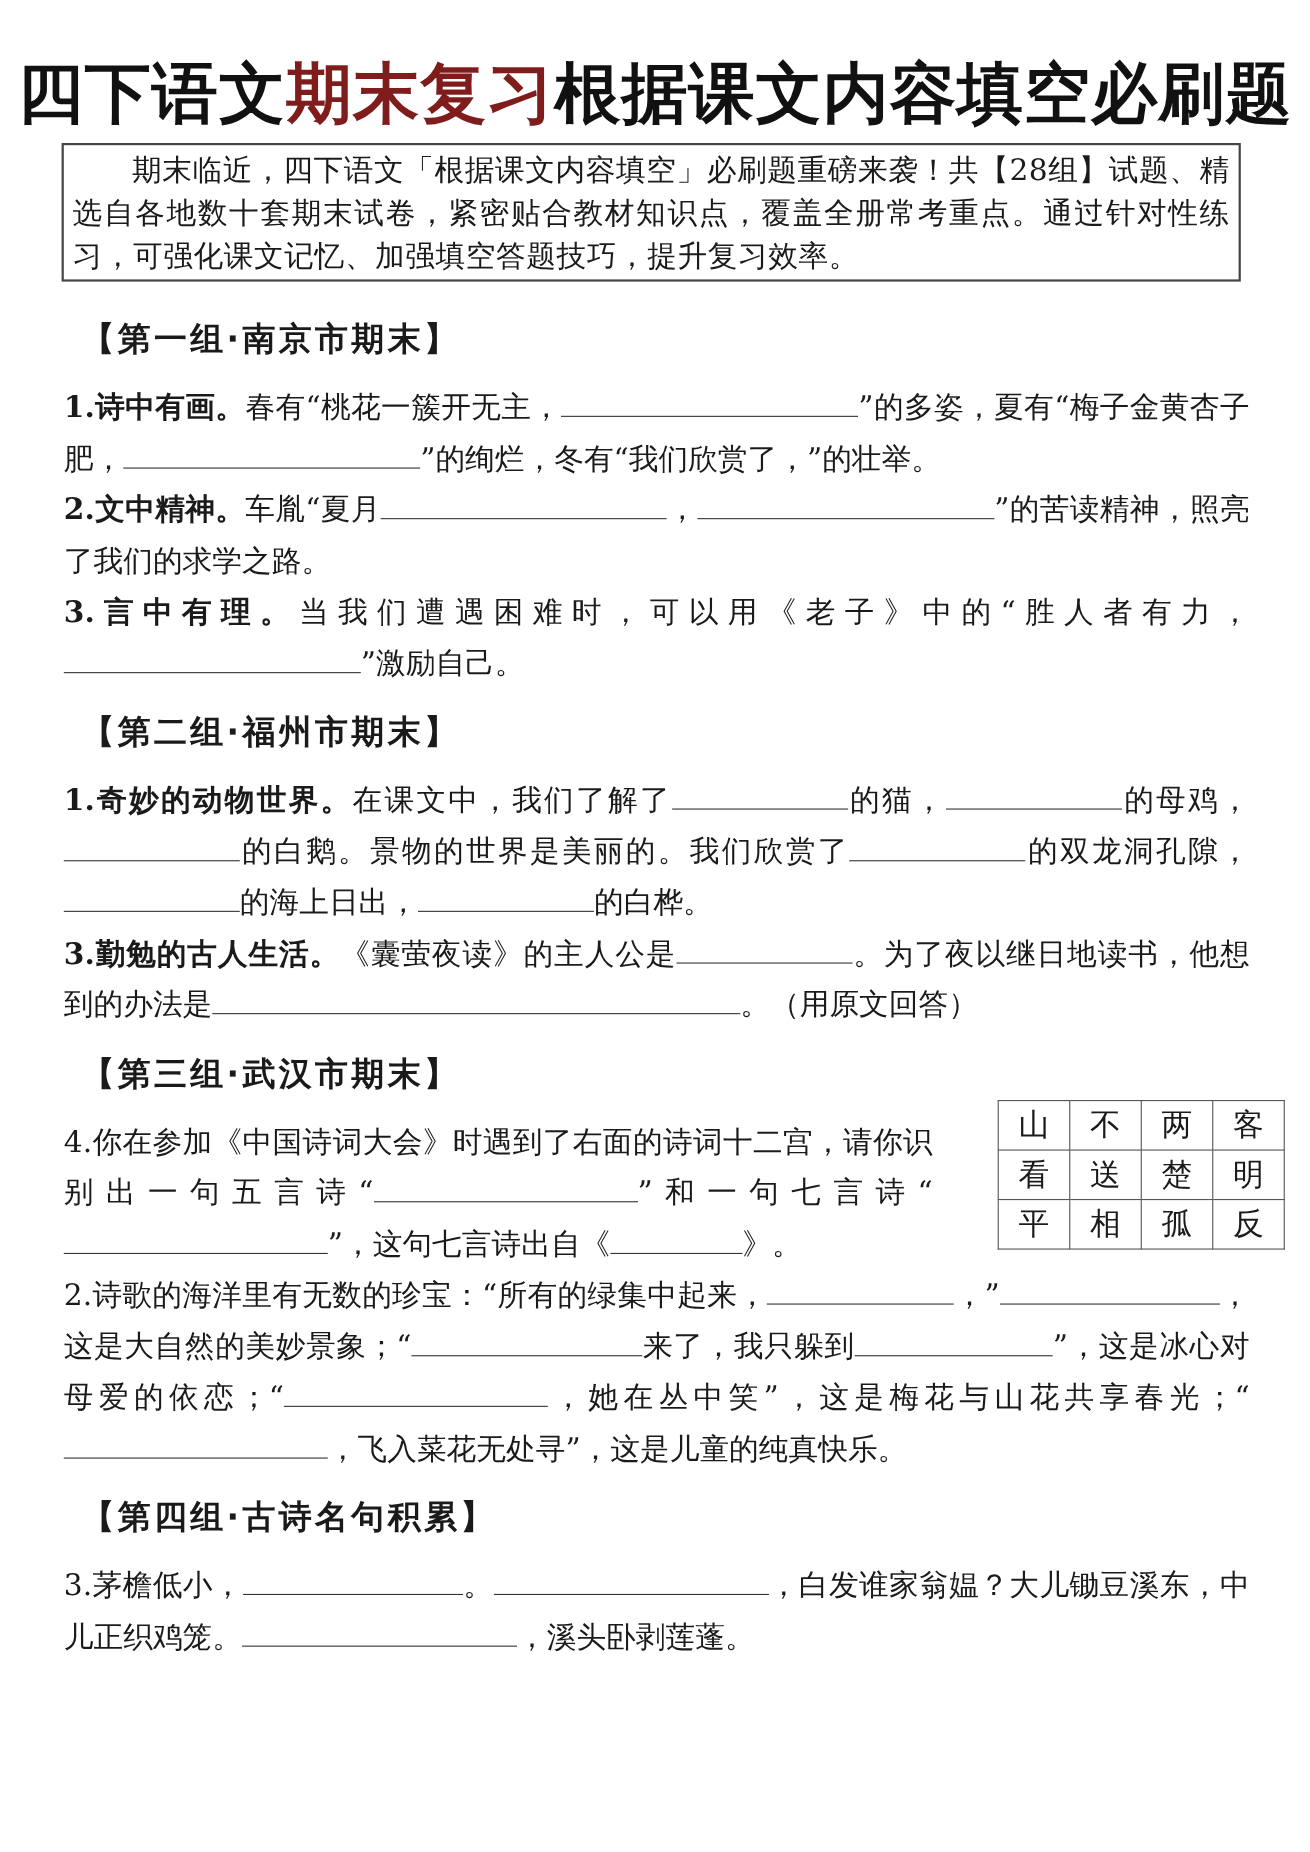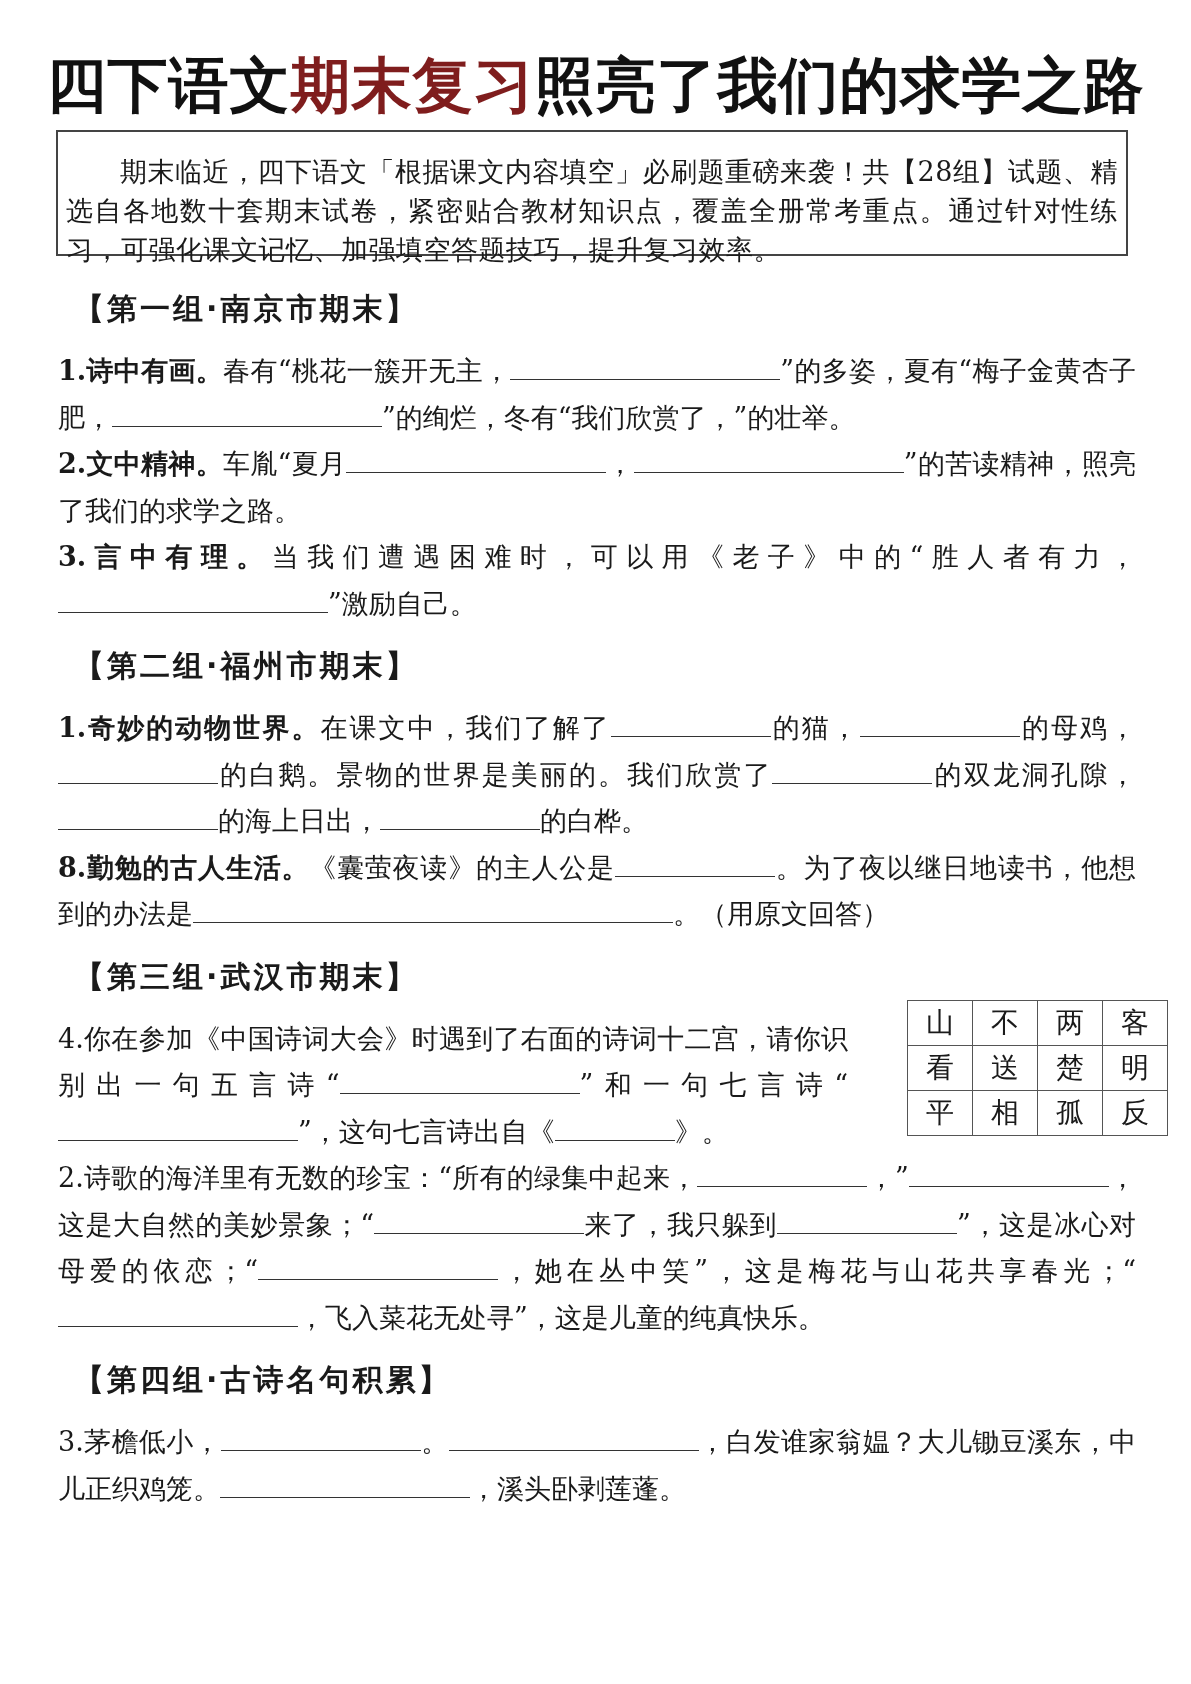--- a/index.html
+++ b/index.html
@@ -10,21 +10,21 @@
   }
   .title {
     position: absolute; left: 0; top: 48px; width: 1191px; text-align: center;
     font-family: "DejaVu Sans", "Liberation Sans", sans-serif;
     font-weight: bold; font-size: 60px; letter-spacing: 1px; line-height: 74px;
     color: #111;
   }
   .title .red { color: #7f1d1d; }
   .intro {
     position: absolute; left: 56px; top: 130px; width: 1072px; height: 126px;
-    border: 2px solid #444; box-sizing: border-box; padding: 20px 8px 0 8px;
+    border: 2px solid #444; box-sizing: border-box; padding: 4px 8px 0 8px;
     font-size: 27px; line-height: 39px; letter-spacing: 0.5px;
   }
   .intro p { margin: 0; text-indent: 54px; text-align: justify; }
   .content {
     position: absolute; left: 58px; top: 270px; width: 1078px;
     font-size: 27px; line-height: 46.5px;
   }
   .sec-h {
     font-family: "DejaVu Sans", "Liberation Sans", sans-serif;
     font-weight: bold; font-size: 30px; letter-spacing: 3px;
@@ -41,39 +41,39 @@
     border: 1.5px solid #555; width: 64px; height: 44px; text-align: center; padding: 0;
   }
   .footer {
     position: absolute; left: 0; top: 1716px; width: 1191px; text-align: center;
     font-size: 22px;
   }
 </style>
 </head>
 <body>
 
-<div class="title"><span>四下语文</span><span class="red">期末复习</span><span>照亮了我们的求学之路</span></div>
+<div class="title"><span>四下语文</span><span class="red">期末复习</span><span>根据课文内容填空必刷题</span></div>
 
 <div class="intro">
   <p>期末临近，四下语文「根据课文内容填空」必刷题重磅来袭！共【28组】试题、精选自各地数十套期末试卷，紧密贴合教材知识点，覆盖全册常考重点。通过针对性练习，可强化课文记忆、加强填空答题技巧，提升复习效率。</p>
 </div>
 
 <div class="content">
 
   <div>
     <p class="sec-h">【第一组·南京市期末】</p>
     <p class="q"><span class="lead">1.诗中有画。</span><span>春有“桃花一簇开无主，</span><span class="blank" style="width:270px"></span><span>”的多姿，夏有“梅子金黄杏子肥，</span><span class="blank" style="width:270px"></span><span>”的绚烂，冬有“我们欣赏了，”的壮举。</span></p>
     <p class="q"><span class="lead">2.文中精神。</span><span>车胤“夏月</span><span class="blank" style="width:260px"></span><span>，</span><span class="blank" style="width:270px"></span><span>”的苦读精神，照亮了我们的求学之路。</span></p>
     <p class="q"><span class="lead">3.言中有理。</span><span>当我们遭遇困难时，可以用《老子》中的“胜人者有力，</span><span class="blank" style="width:270px"></span><span>”激励自己。</span></p>
   </div>
 
   <div>
     <p class="sec-h">【第二组·福州市期末】</p>
     <p class="q"><span class="lead">1.奇妙的动物世界。</span><span>在课文中，我们了解了</span><span class="blank" style="width:160px"></span><span>的猫，</span><span class="blank" style="width:160px"></span><span>的母鸡，</span><span class="blank" style="width:160px"></span><span>的白鹅。景物的世界是美丽的。我们欣赏了</span><span class="blank" style="width:160px"></span><span>的双龙洞孔隙，</span><span class="blank" style="width:160px"></span><span>的海上日出，</span><span class="blank" style="width:160px"></span><span>的白桦。</span></p>
-    <p class="q"><span class="lead">8.勤勉的古人生活。</span><span>《囊萤夜读》的主人公是</span><span class="blank" style="width:160px"></span><span>。为了夜以继日地读书，他想到的办法是</span><span class="blank" style="width:480px"></span><span>。（用原文回答）</span></p>
+    <p class="q"><span class="lead">3.勤勉的古人生活。</span><span>《囊萤夜读》的主人公是</span><span class="blank" style="width:160px"></span><span>。为了夜以继日地读书，他想到的办法是</span><span class="blank" style="width:480px"></span><span>。（用原文回答）</span></p>
   </div>
 
   <div>
     <p class="sec-h">【第三组·武汉市期末】</p>
     <p class="q" style="width:790px"><span>4.你在参加《中国诗词大会》时遇到了右面的诗词十二宫，请你识别出一句五言诗“</span><span class="blank" style="width:240px"></span><span>”和一句七言诗“</span><span class="blank" style="width:240px"></span><span>”，这句七言诗出自《</span><span class="blank" style="width:120px"></span><span>》。</span></p>
     <p class="q"><span>2.诗歌的海洋里有无数的珍宝：“所有的绿集中起来，</span><span class="blank" style="width:170px"></span><span>，”</span><span class="blank" style="width:200px"></span><span>，这是大自然的美妙景象；“</span><span class="blank" style="width:210px"></span><span>来了，我只躲到</span><span class="blank" style="width:180px"></span><span>”，这是冰心对母爱的依恋；“</span><span class="blank" style="width:240px"></span><span>，她在丛中笑”，这是梅花与山花共享春光；“</span><span class="blank" style="width:240px"></span><span>，飞入菜花无处寻”，这是儿童的纯真快乐。</span></p>
   </div>
 
   <div>
     <p class="sec-h">【第四组·古诗名句积累】</p>

